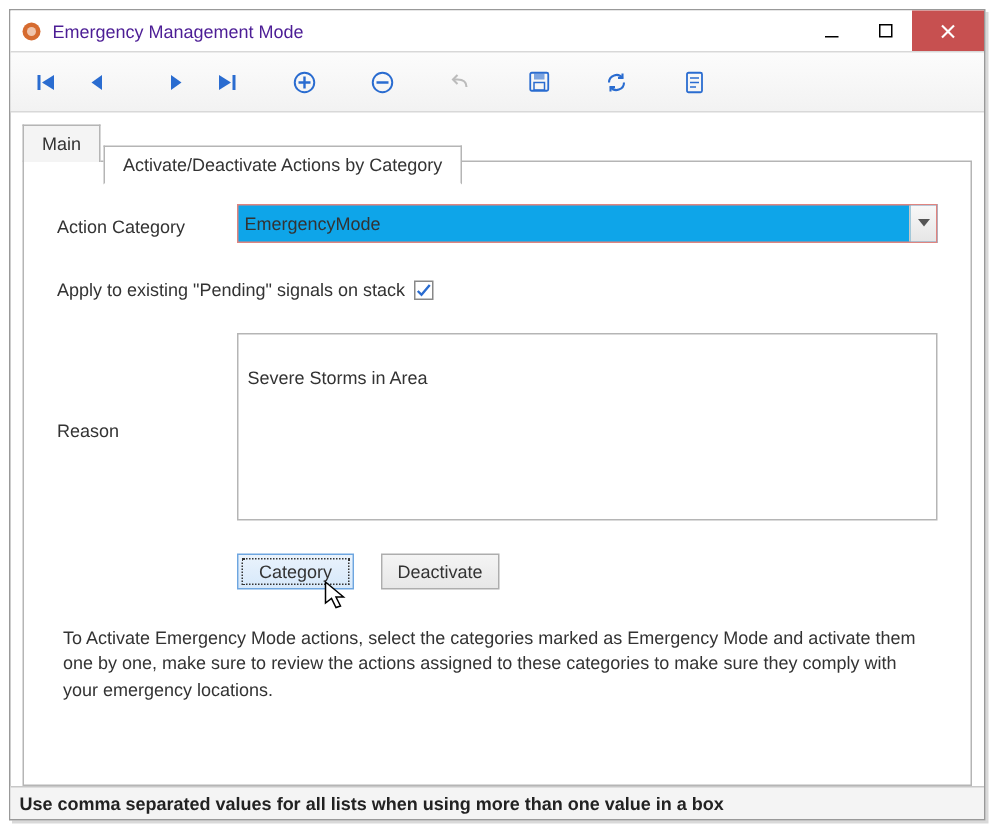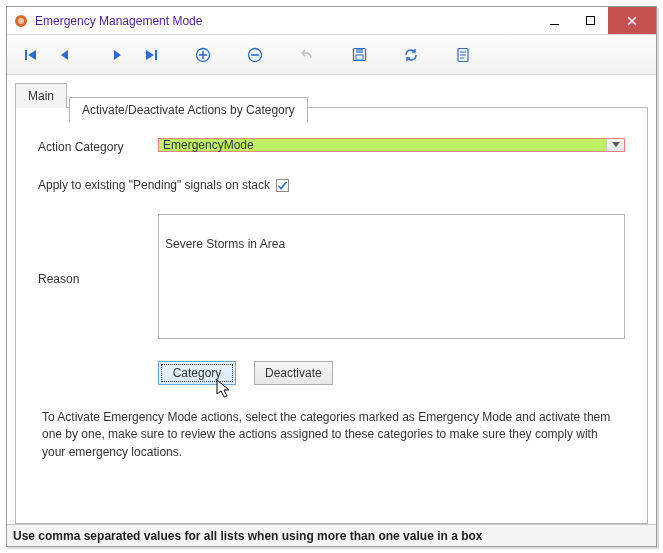--- a/index.html
+++ b/index.html
@@ -117,23 +117,23 @@
     align-items:center;
     margin-bottom: 24px;
   }
   .label {
     width: 120px;
     padding-top:4px;
     color:#333;
   }
   .combo {
     flex:1;
-    height:14px;
+    height:26px;
     border:1px solid #e0847f;
-    background:#bef264;
+    background:#0ea5e9;
     display:flex;
     align-items:center;
     padding:0 4px;
     position:relative;
   }
   .combo .dd {
     position:absolute; right:0; top:0; bottom:0; width:18px;
     border-left:1px solid #c8c8c8;
     background:linear-gradient(#f8f8f8,#e6e6e6);
     display:flex; align-items:center; justify-content:center;

